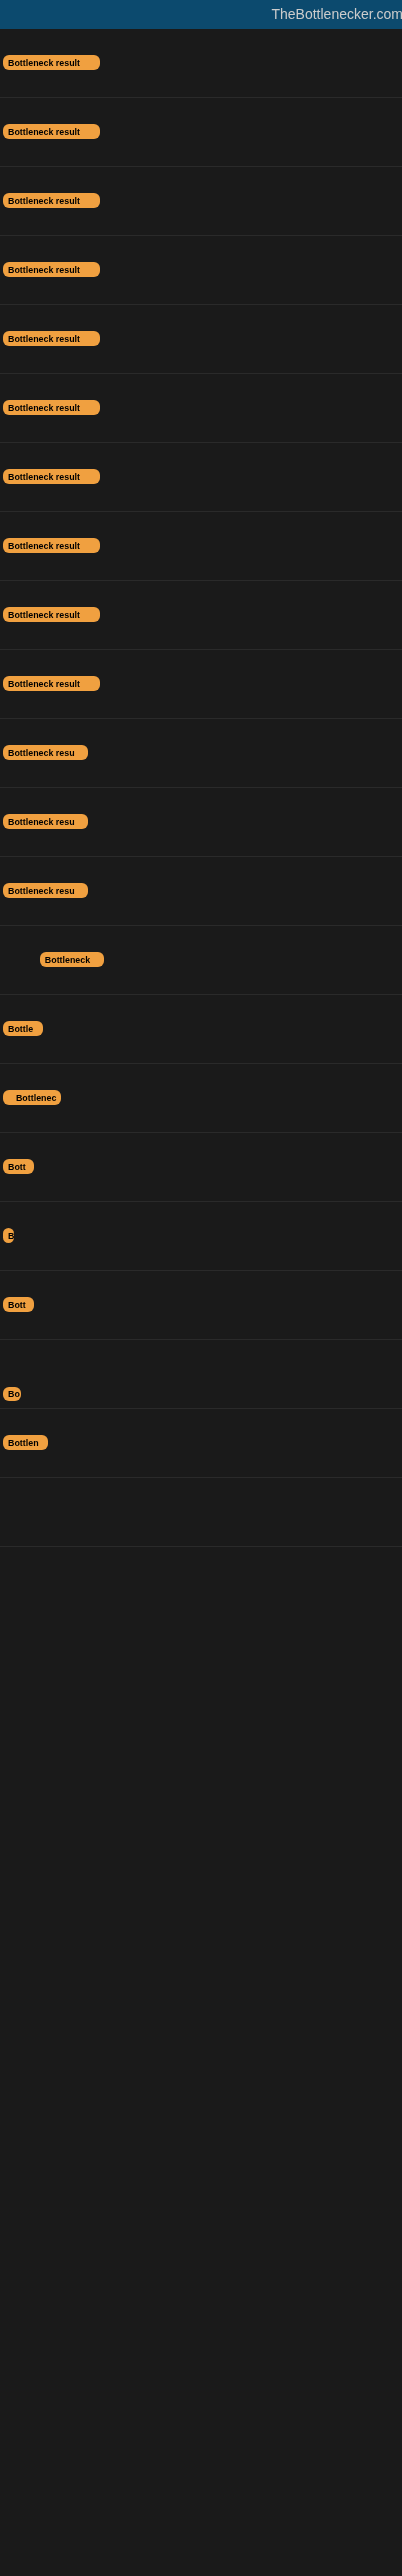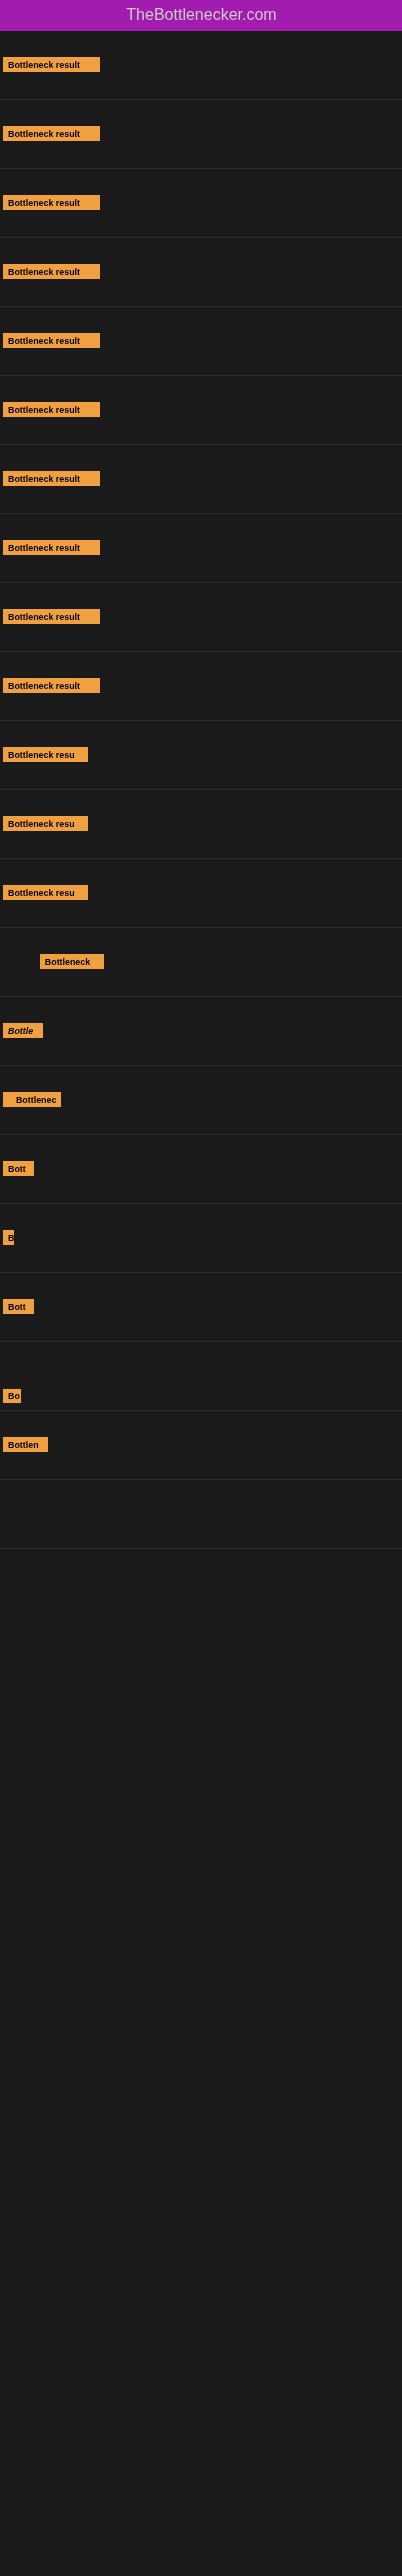--- a/index.html
+++ b/index.html
@@ -10,35 +10,35 @@
 
     body {
       width: 403px;
       min-height: 2576px;
       background-color: #1a1a1a;
       font-family: Arial, sans-serif;
       position: relative;
     }
 
     .site-title {
-      text-align: center;
+      text-align: right;
       color: #cccccc;
-      font-size: 16px;
+      font-size: 14px;
       padding: 6.4px 0;
-      background-color: #a21caf;
+      background-color: #0c4a6e;
     }
 
     .bottleneck-badge {
       display: inline-block;
       background-color: #f0a040;
       color: #000000;
       font-size: 8.9px;
       font-weight: bold;
       padding: 2.4px 4.8px;
-      border-radius: 0;
+      border-radius: 6px;
       white-space: nowrap;
       overflow: hidden;
     }
 
     .result-row {
       padding: 6.4px 3.2px;
       border-bottom: 0.8px solid #2a2a2a;
       display: flex;
       align-items: center;
     }
@@ -86,21 +86,21 @@
     </div>
     <div class="result-row" style="height: 69px;">
       <span class="bottleneck-badge" style="max-width: 85px; width: 85px;">Bottleneck resu</span>
     </div>
     <div class="result-row" style="height: 69px;">
       <span class="bottleneck-badge" style="max-width: 85px; width: 85px;">Bottleneck resu</span>
     </div>
     <div class="result-row" style="height: 69px; padding-left: 40px;">
       <span class="bottleneck-badge" style="max-width: 64px; width: 64px;">Bottleneck</span>
     </div>
-    <div class="result-row" style="height: 69px; font-style: italic;">
+    <div class="result-row" style="height: 69px;">
       <span class="bottleneck-badge" style="max-width: 40px; width: 40px;">Bottle</span>
     </div>
     <div class="result-row" style="height: 69px;">
       <span class="bottleneck-badge" style="max-width: 58px; width: 58px; text-align: right;">Bottlenec</span>
     </div>
     <div class="result-row" style="height: 69px;">
       <span class="bottleneck-badge" style="max-width: 31px; width: 31px;">Bott</span>
     </div>
     <div class="result-row" style="height: 69px;">
       <span class="bottleneck-badge" style="max-width: 11.3px; width: 11.3px;">B</span>

